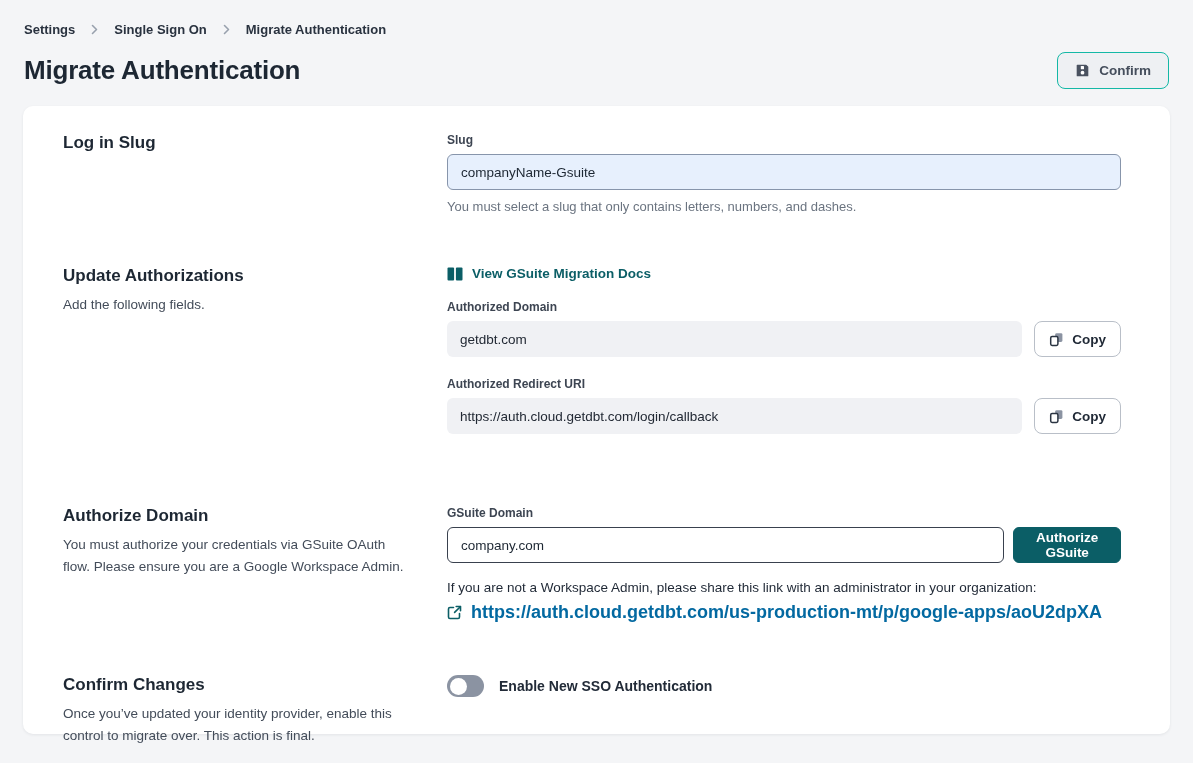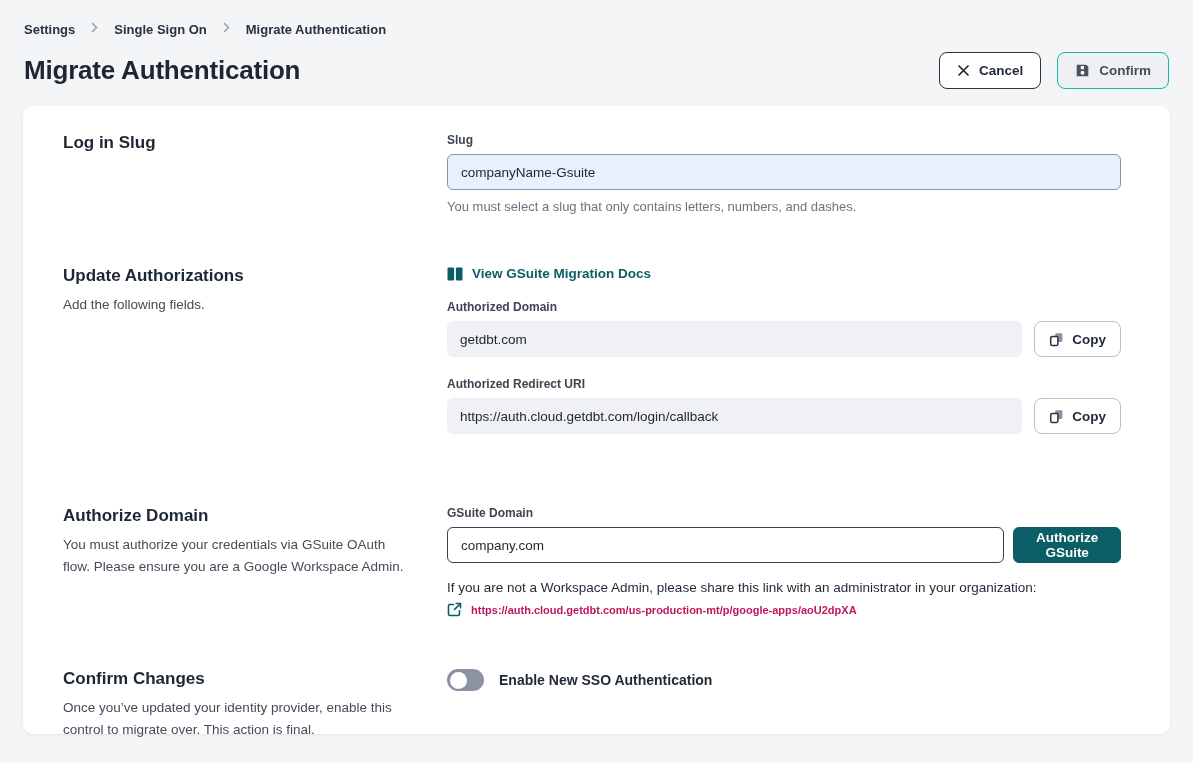--- a/index.html
+++ b/index.html
@@ -5,21 +5,21 @@
   * { box-sizing: border-box; margin: 0; padding: 0; }
   html, body { width: 1193px; height: 763px; }
   body {
     font-family: "Liberation Sans", "DejaVu Sans", sans-serif;
     background: #f4f5f7;
     color: #1d2733;
     overflow: hidden;
   }
   
   .page-header { padding: 22px 24px 0 24px; }
-  .breadcrumb { display: flex; align-items: flex-start; gap: 14px; font-size: 13px; font-weight: 600; color: #29323f; }
+  .breadcrumb { display: flex; align-items: center; gap: 14px; font-size: 13px; font-weight: 600; color: #29323f; }
   .breadcrumb .crumb { cursor: pointer; }
   .breadcrumb .crumb.current { font-weight: 700; }
   .crumb-sep { display: flex; align-items: center; }
   .title-row { display: flex; justify-content: space-between; align-items: center; margin-top: 15px; }
   .page-title { font-size: 26px; font-weight: 700; letter-spacing: -0.2px; color: #1d2733; }
   .header-actions { display: flex; gap: 16px; }
   .btn { display: inline-flex; align-items: center; gap: 9px; height: 37px; padding: 0 17px;
          border-radius: 8px; font-size: 13.5px; font-weight: 600; cursor: pointer;
          font-family: inherit; }
   .btn-cancel { background: #ffffff; border: 1px solid #2a3442; color: #1f2835; }
@@ -56,21 +56,21 @@
   .btn-copy { background: #ffffff; border: 1px solid #b9bfc8; color: #1f2835; height: 36px;
               padding: 0 14px; gap: 8px; }
   .docs-link { display: inline-flex; align-items: center; gap: 9px; color: #0b5e66;
                font-size: 13.5px; font-weight: 700; margin-bottom: 19px; cursor: pointer; }
   .authorize-row { display: flex; gap: 9px; }
   .gsuite-input { width: 339px; background: #ffffff; border: 1px solid #39414e; }
   .btn-authorize { background: #0b5e66; border: 1px solid #0b5e66; color: #ffffff; height: 36px;
                    padding: 0 8px; font-size: 13.5px; font-weight: 700; border-radius: 6px; }
   .admin-note { font-size: 13.5px; color: #1f2835; margin-top: 17px; }
   .share-link-row { display: flex; align-items: center; gap: 9px; margin-top: 7px; }
-  .share-link { color: #be185d; font-size: 11px; font-weight: 700; text-decoration: none; cursor: pointer; }
+  .share-link { color: #0369a1; font-size: 18px; font-weight: 700; text-decoration: none; cursor: pointer; }
   
   .toggle-row { display: flex; align-items: center; gap: 15px; }
   .toggle { width: 37px; height: 22px; border-radius: 11px; background: #8b93a2;
             position: relative; cursor: pointer; flex-shrink: 0; }
   .toggle .knob { position: absolute; top: 2.5px; left: 3px; width: 17px; height: 17px;
                   border-radius: 50%; background: #ffffff; }
   .toggle-label { font-size: 14px; font-weight: 700; color: #222b38; }
   .icon { display: inline-flex; align-items: center; justify-content: center; }
 </style>
 </head>
@@ -88,28 +88,20 @@
     <span class="crumb-sep icon">
       <svg width="11" height="11" viewBox="0 0 11 11">
           <path d="M3.5 1.5l4 4-4 4" stroke="#98a1ad" stroke-width="1.6" fill="none" stroke-linecap="round" stroke-linejoin="round"></path>
         </svg>
     </span>
     <span class="crumb current">Migrate Authentication</span>
   </div>
   <div class="title-row">
     <h1 class="page-title">Migrate Authentication</h1>
     <div class="header-actions">
-      <button class="btn btn-cancel">
-        <span class="icon">
-          <svg width="13" height="13" viewBox="0 0 13 13">
-              <path d="M2 2l9 9M11 2l-9 9" stroke="#1f2835" stroke-width="1.7" stroke-linecap="round"></path>
-            </svg>
-        </span>
-        <span>Cancel</span>
-      </button>
       <button class="btn btn-confirm">
         <span class="icon">
           <svg width="15" height="15" viewBox="0 0 16 16">
             <path d="M2.5 2.5h9.2l1.8 1.8v9.2a0 0 0 0 1 0 0h-11a0 0 0 0 1 0 0z" fill="#4a5260" stroke="#4a5260" stroke-width="1.4" stroke-linejoin="round"></path>
             <rect x="6.2" y="3.2" width="3.4" height="3.4" rx="0.6" fill="#ffffff"></rect>
             <circle cx="8" cy="10.3" r="2" fill="#ffffff"></circle>
           </svg>
         </span>
         <span>Confirm</span>
       </button>

